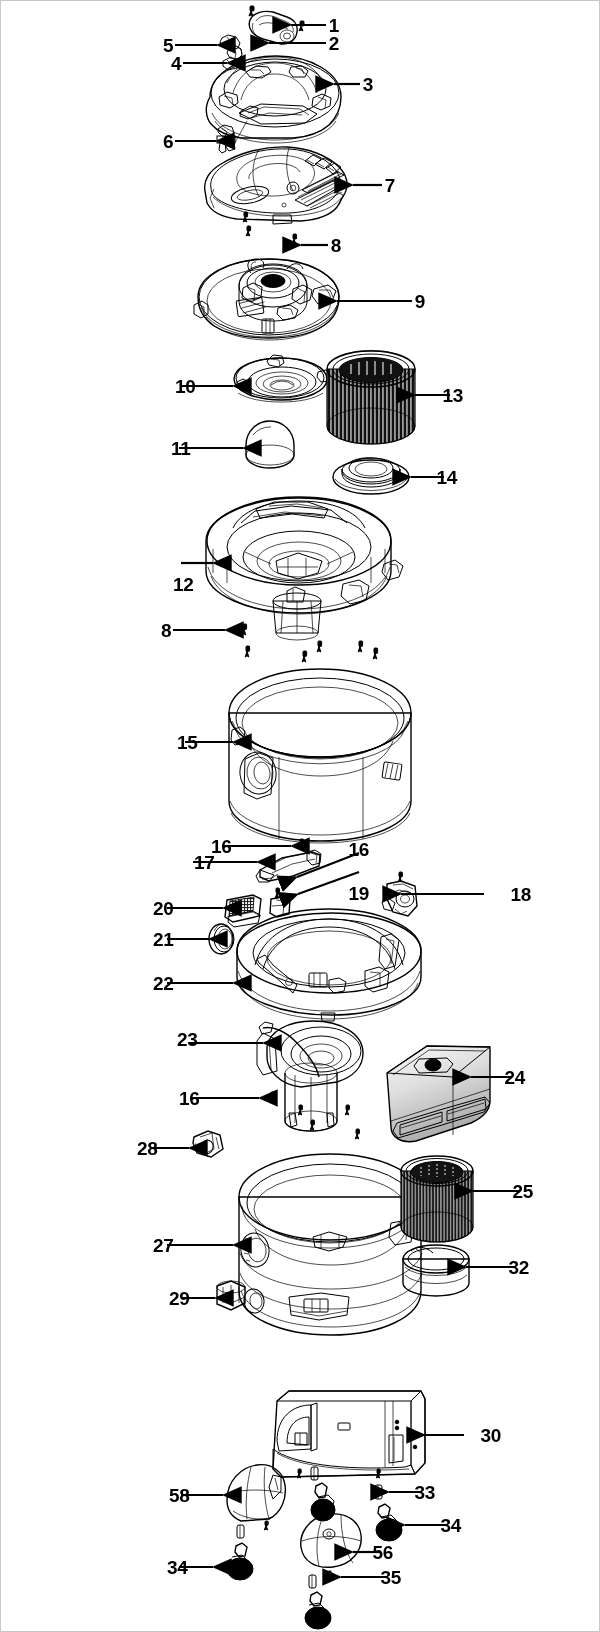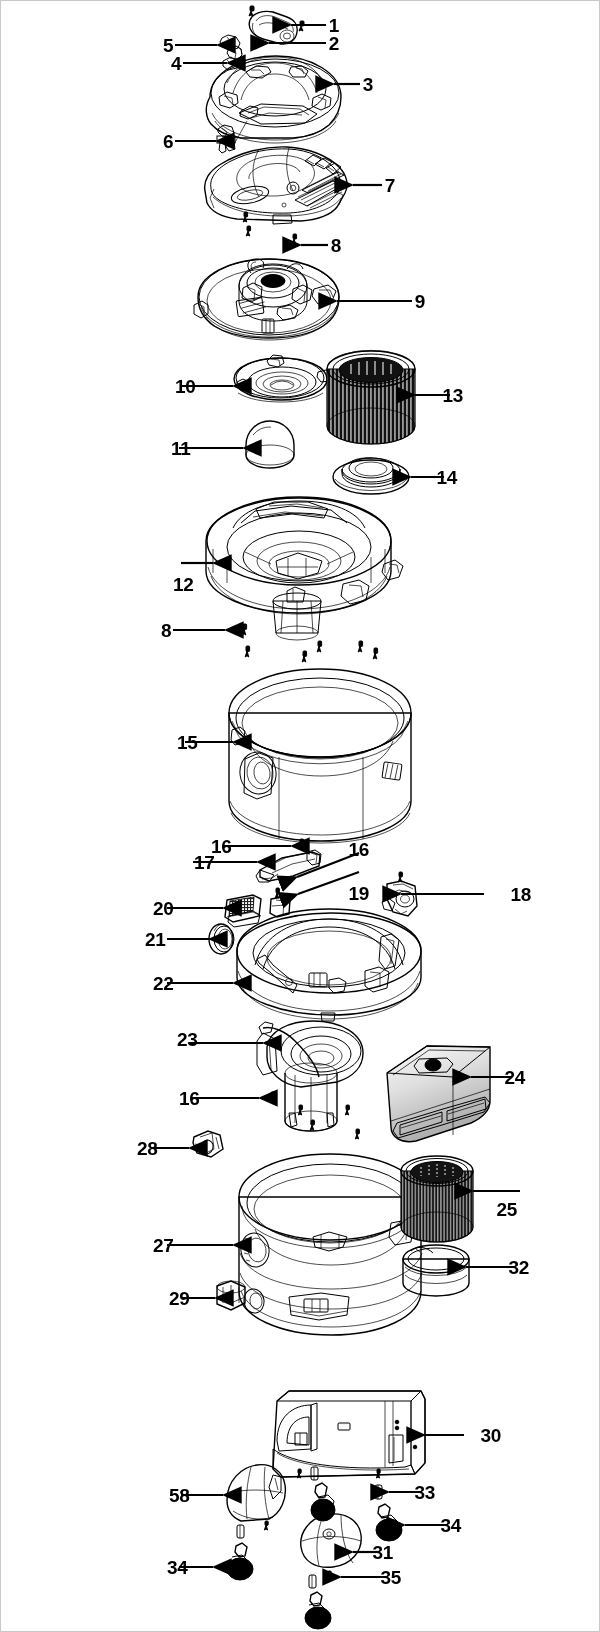--- a/index.html
+++ b/index.html
@@ -837,32 +837,32 @@
       <div class="callout r" style="left: 462px; top: 394px;">13</div>
       <div class="callout r" style="left: 456px; top: 476px;">14</div>
       <div class="callout l" style="left: 160px; top: 629px;">8</div>
       <div class="callout l" style="left: 176px; top: 741px;">15</div>
       <div class="callout l" style="left: 210px; top: 845px;">16</div>
       <div class="callout l" style="left: 180px; top: 861px; margin-left: 13px;">17</div>
       <div class="callout r" style="left: 368px; top: 848px;">16</div>
       <div class="callout r" style="left: 368px; top: 892px;">19</div>
       <div class="callout r" style="left: 496px; top: 893px; margin-left: 34px;">18</div>
       <div class="callout l" style="left: 152px; top: 907px;">20</div>
-      <div class="callout l" style="left: 144px; top: 938px;">21</div>
+      <div class="callout l" style="left: 152px; top: 938px;">21</div>
       <div class="callout l" style="left: 152px; top: 982px;">22</div>
       <div class="callout l" style="left: 176px; top: 1038px;">23</div>
       <div class="callout l" style="left: 178px; top: 1097px;">16</div>
       <div class="callout r" style="left: 524px; top: 1076px;">24</div>
       <div class="callout l" style="left: 136px; top: 1147px;">28</div>
-      <div class="callout r" style="left: 516px; top: 1190px; margin-top: 18px;">25</div>
+      <div class="callout r" style="left: 532px; top: 1190px;">25</div>
       <div class="callout r" style="left: 528px; top: 1266px;">32</div>
       <div class="callout l" style="left: 152px; top: 1244px;">27</div>
       <div class="callout l" style="left: 168px; top: 1297px;">29</div>
       <div class="callout r" style="left: 476px; top: 1434px; margin-left: 24px;">30</div>
       <div class="callout r" style="left: 434px; top: 1491px;">33</div>
       <div class="callout l" style="left: 168px; top: 1494px;">58</div>
       <div class="callout r" style="left: 460px; top: 1524px;">34</div>
-      <div class="callout r" style="left: 392px; top: 1551px;">31</div>
+      <div class="callout r" style="left: 392px; top: 1551px;">56</div>
       <div class="callout r" style="left: 400px; top: 1576px;">35</div>
       <div class="callout l" style="left: 166px; top: 1566px;">34</div>
     </div>
 
 </div>
 
 </body></html>

